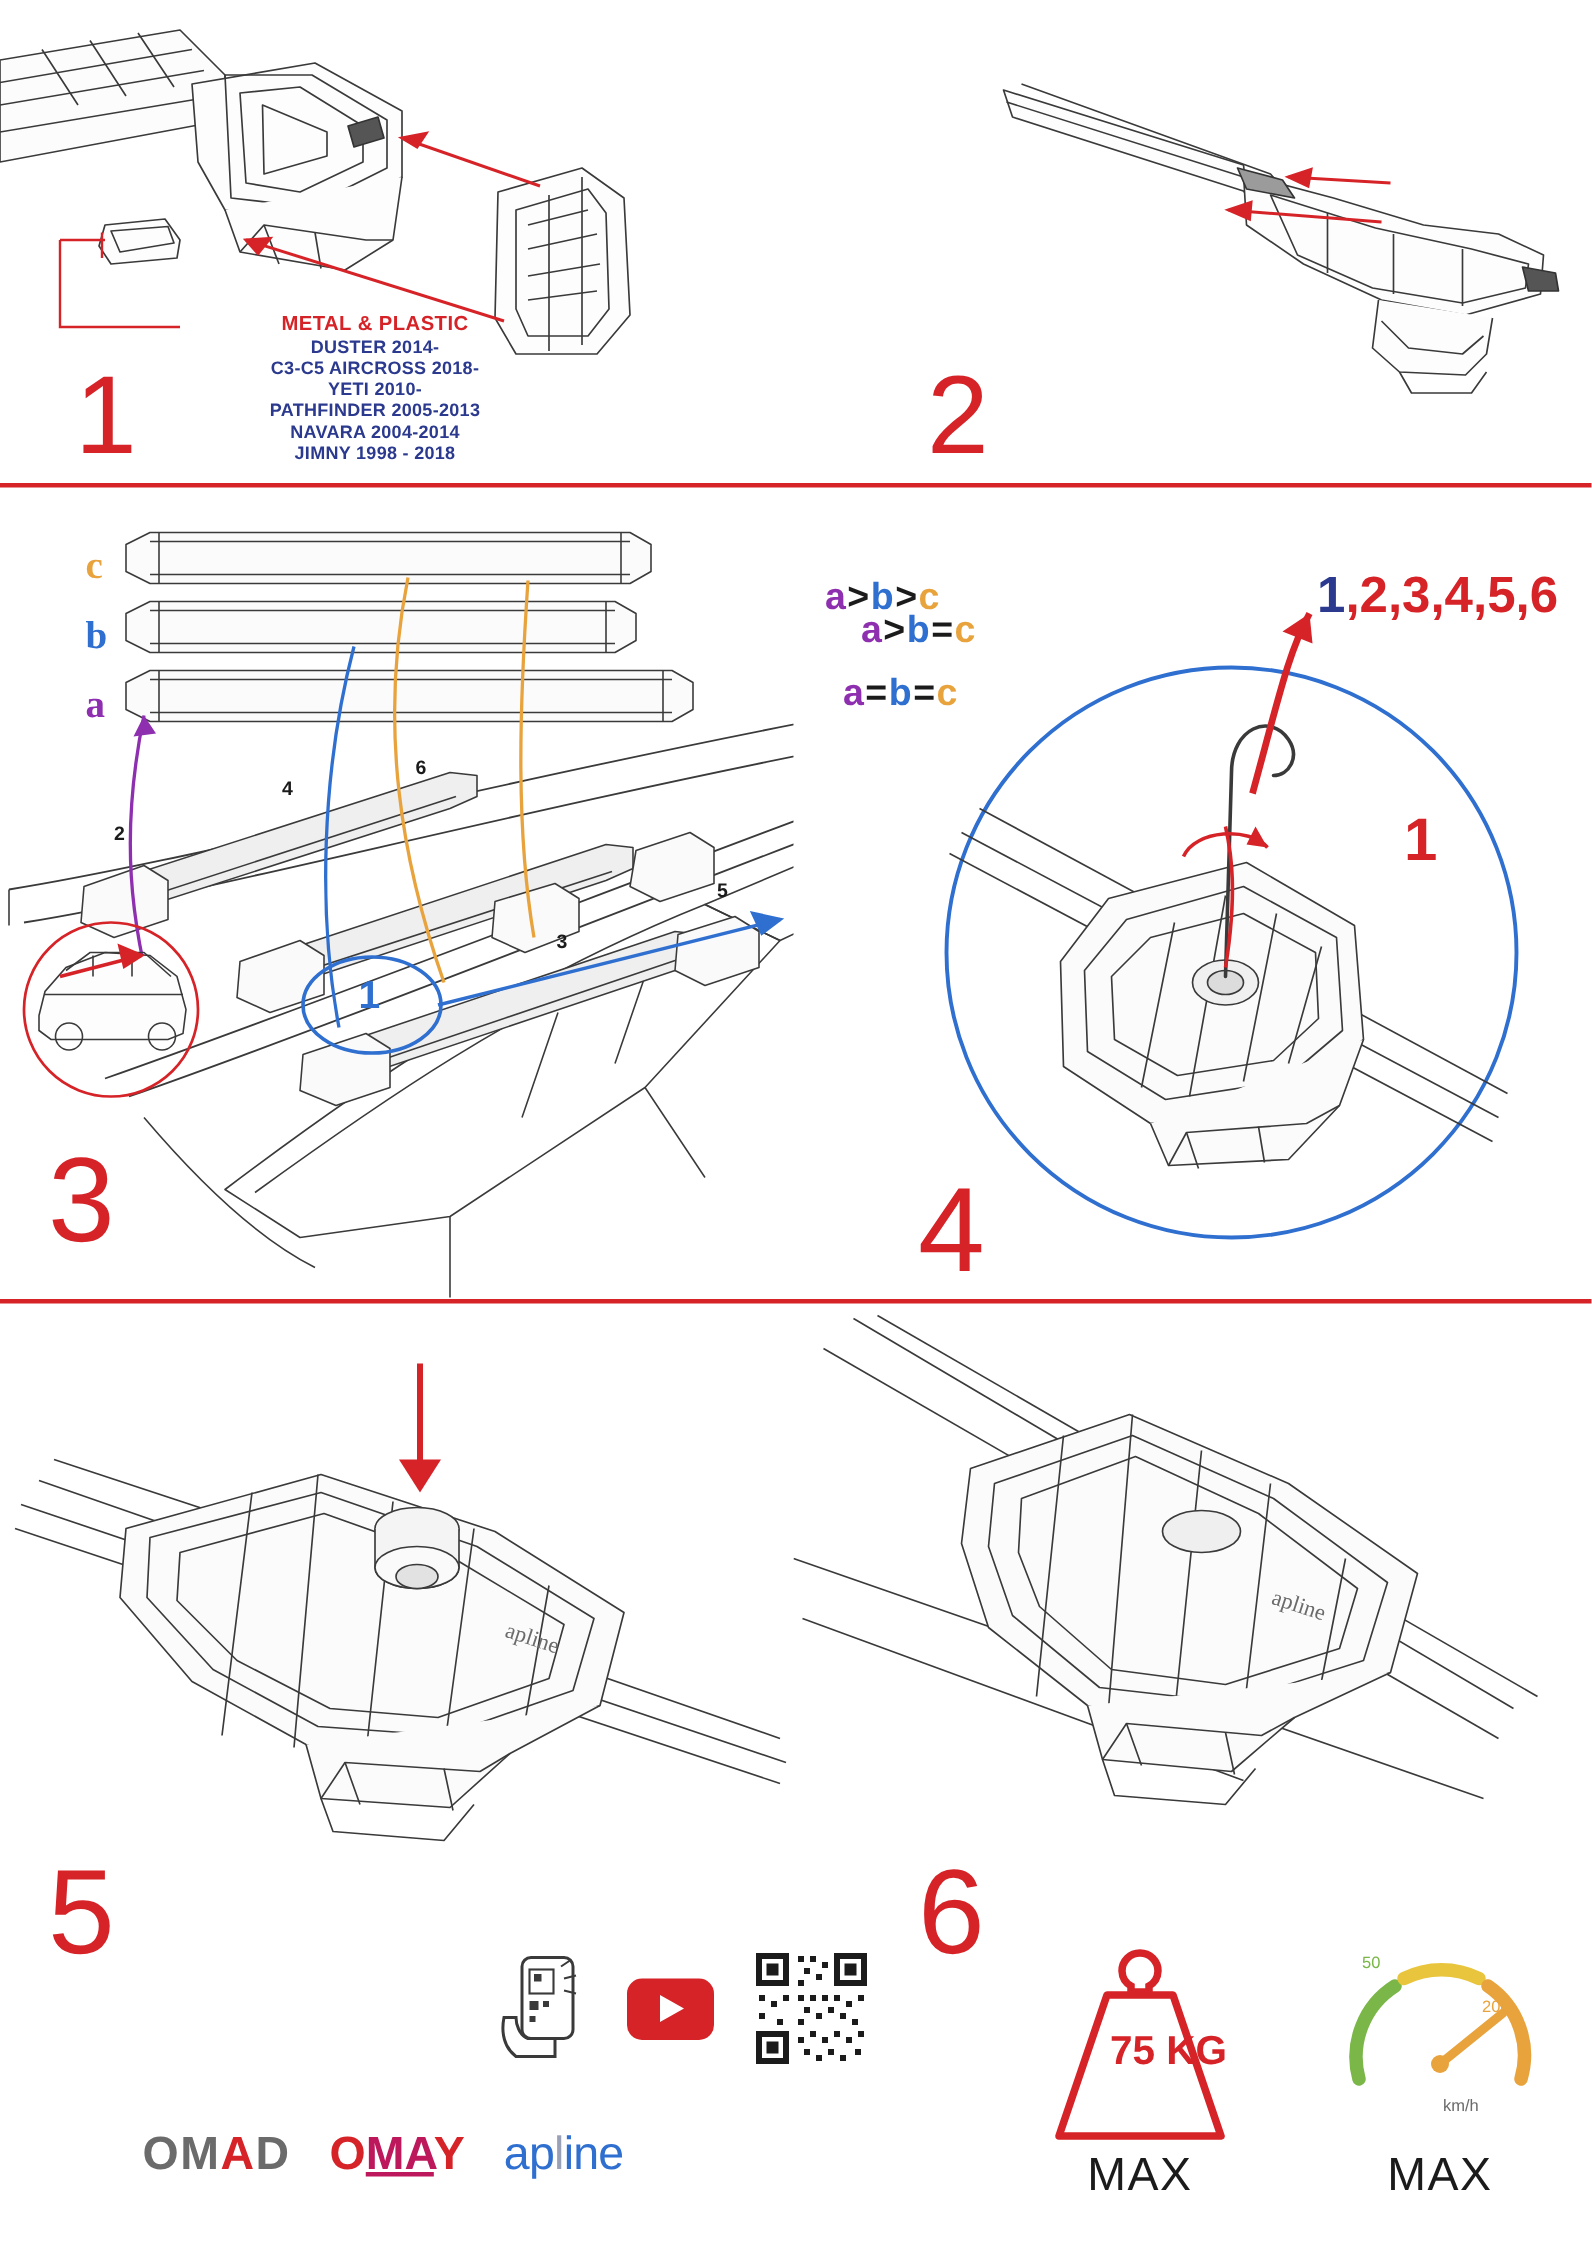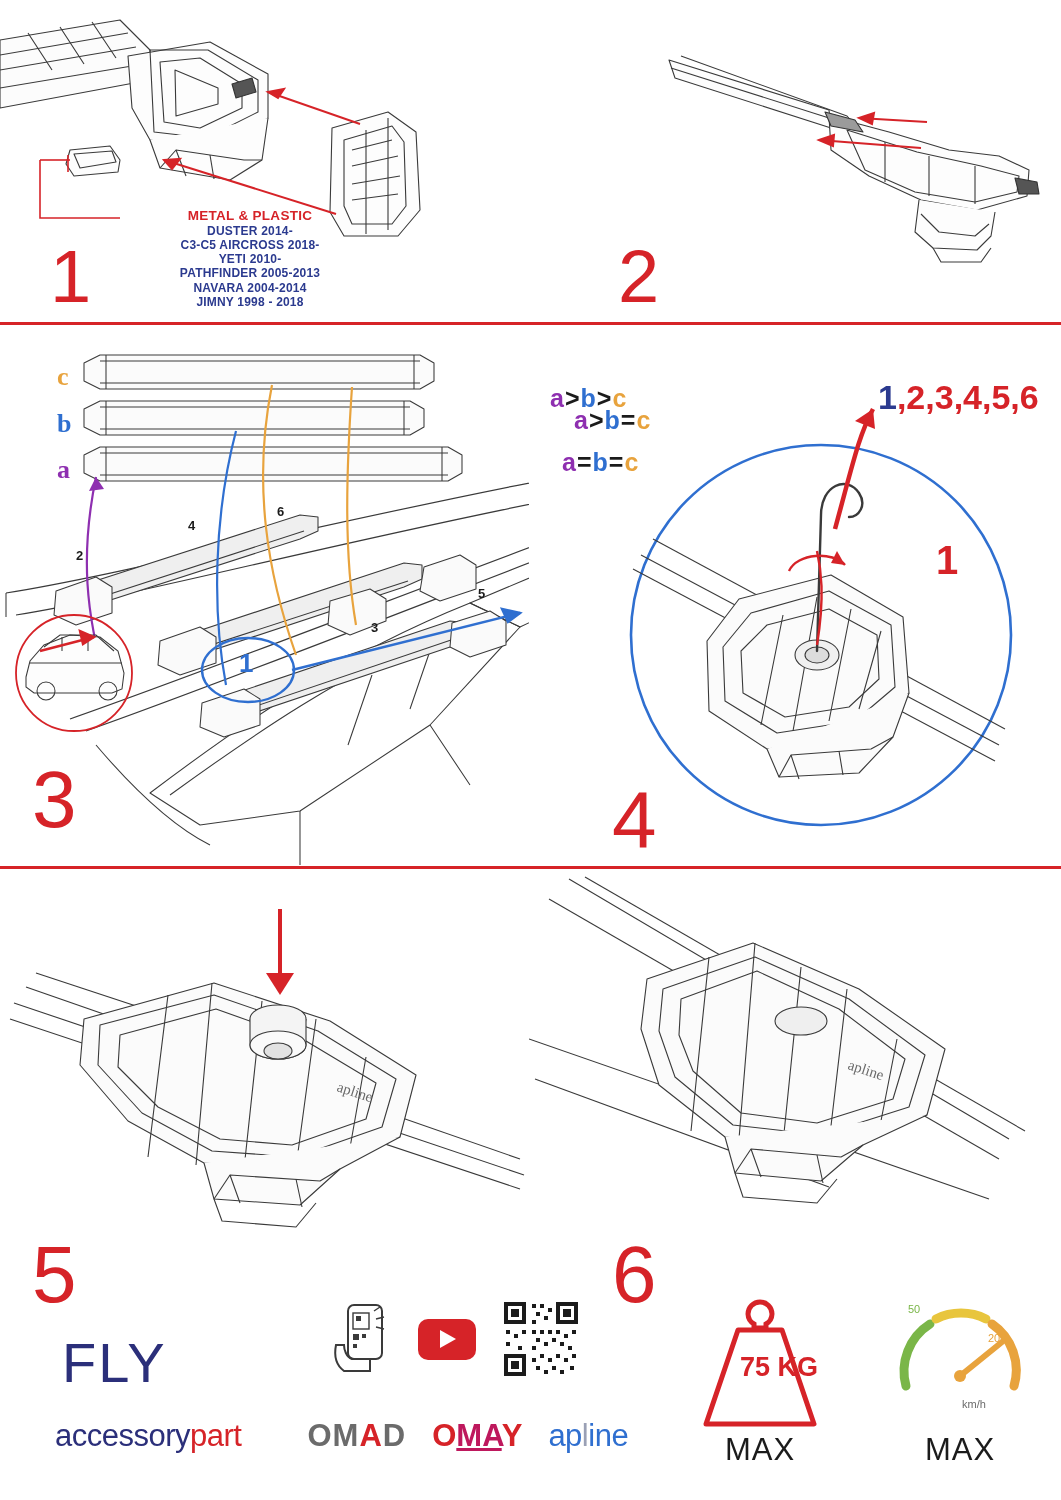--- a/index.html
+++ b/index.html
@@ -405,21 +405,20 @@
         <path d="M196 268 L206 304 L292 312 L334 276 L398 246" fill="#fbfbfb"></path>
         <path d="M206 304 L222 280 L312 288 L334 276"></path>
         <path d="M222 280 L232 308 M288 286 L294 314"></path>
         <path d="M206 304 L214 328 L288 334 L308 310"></path>
       </g>
       <text x="318" y="200" font-family="Liberation Serif, serif" font-size="15" fill="#6b6b6b" transform="rotate(18 318 200)">apline</text>
     </svg>
   </div>
   <div class="stepnum" id="step6num">6</div>
 
-  <div id="flyword">FLY</div>
 
   <div id="icons">
 
     <svg width="62" height="76" viewBox="0 0 62 76">
       <rect x="18" y="4" width="34" height="54" rx="6" fill="none" stroke="#3a3a3a" stroke-width="2"></rect>
       <rect x="23" y="12" width="16" height="16" fill="none" stroke="#3a3a3a" stroke-width="1.4"></rect>
       <rect x="26" y="15" width="5" height="5" fill="#3a3a3a"></rect>
       <rect x="23" y="33" width="6" height="6" fill="#3a3a3a"></rect>
       <rect x="32" y="33" width="4" height="4" fill="#3a3a3a"></rect>
       <rect x="23" y="43" width="4" height="4" fill="#3a3a3a"></rect>
@@ -473,23 +472,20 @@
         <rect x="4" y="30" width="4" height="4"></rect>
           <rect x="12" y="34" width="4" height="4"></rect>
           <rect x="20" y="30" width="4" height="4"></rect>
         <rect x="4" y="42" width="4" height="4"></rect>
           <rect x="16" y="46" width="4" height="4"></rect>
       </g>
     </svg>
   </div>
 
   <div id="brandrow">
-    <div class="bword" id="b-accessory">
-      <span>accessory</span><span class="p2">part</span>
-    </div>
     <div class="bword" id="b-omad">
       <span>OM</span><span class="di">A</span><span>D</span>
     </div>
     <div class="bword" id="b-omay">
       <span>O</span><span class="mid">MA</span><span>Y</span>
     </div>
     <div class="bword" id="b-apline">
       <span>ap</span><span class="l">l</span><span>ine</span>
     </div>
   </div>

